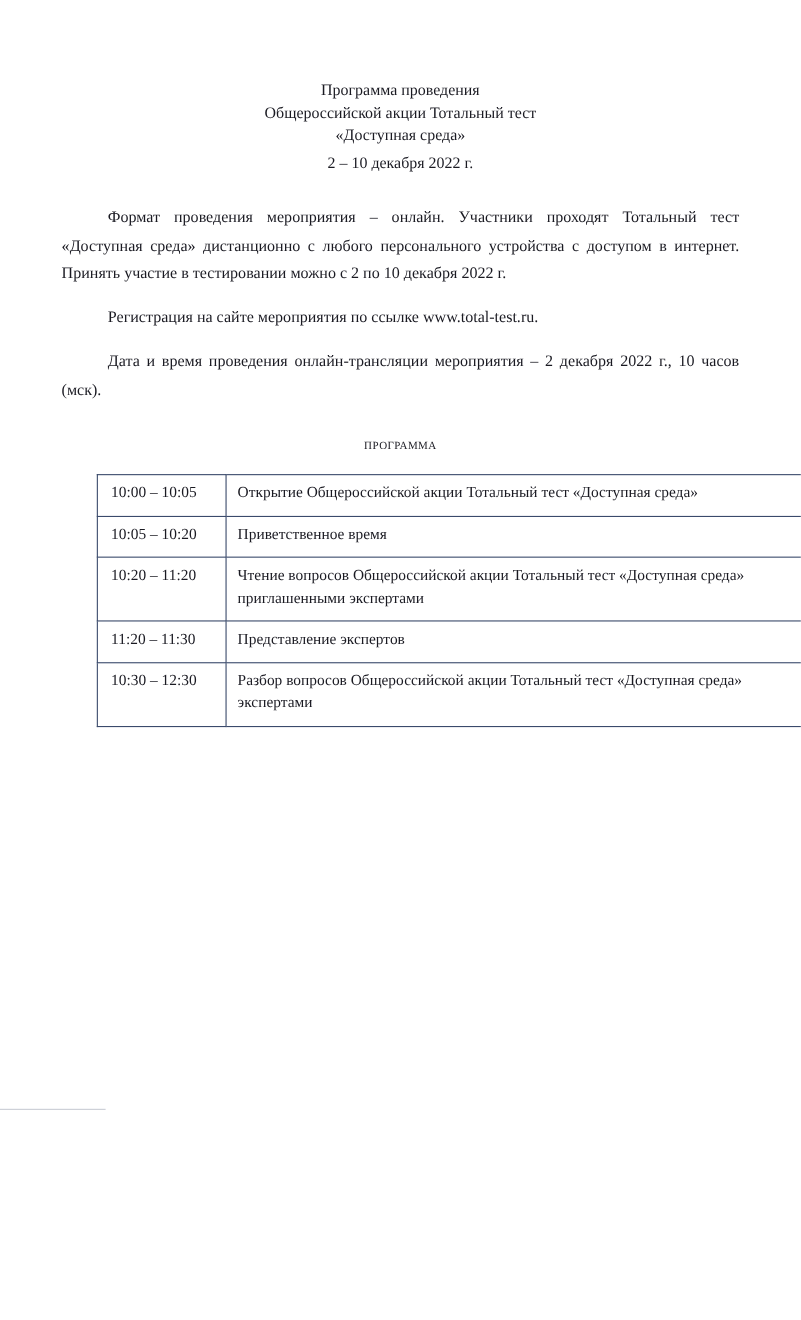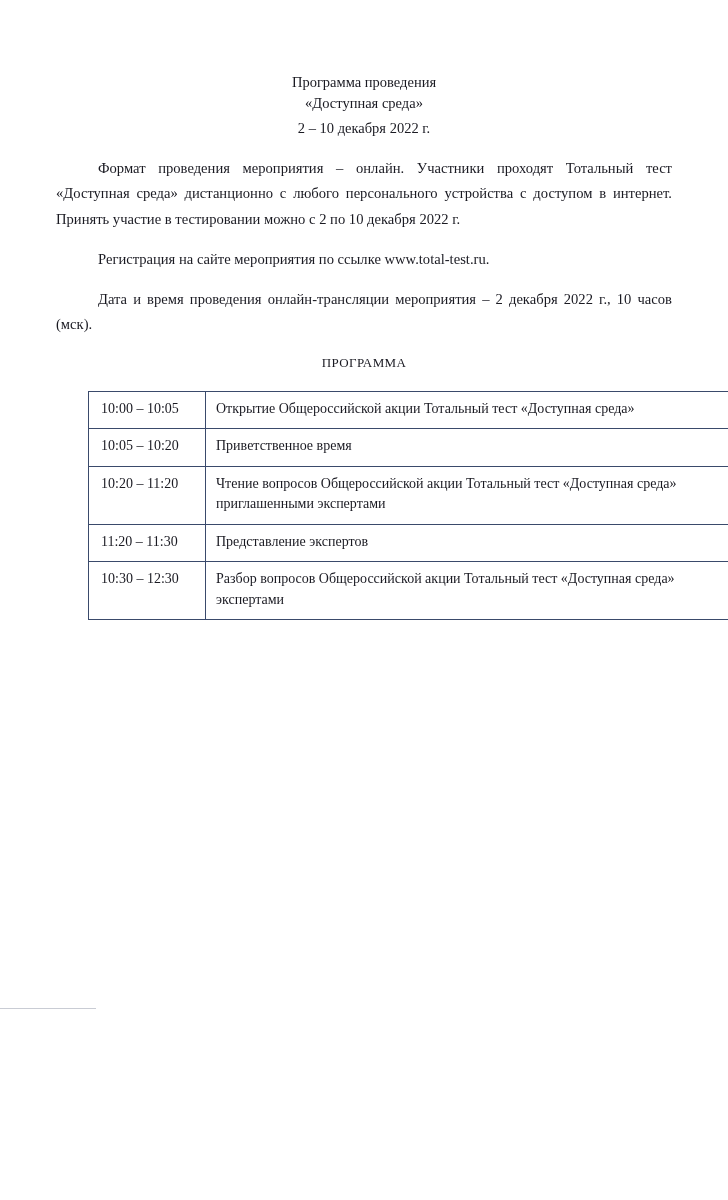--- a/index.html
+++ b/index.html
@@ -38,28 +38,28 @@
     margin: 0 56px 0 56px;
     font-size: 14.6px;
     line-height: 25.5px;
     text-align: justify;
     text-justify: inter-word;
   }
   .para {
     text-indent: 42px;
     margin-top: 0;
   }
-  .para-1 { margin-top: 17px; }
+  .para-1 { margin-top: 27px; }
   .para-2 { margin-top: 5px; }
   .para-3 { margin-top: 5px; }
 
   .program-heading {
     text-align: center;
-    font-size: 13px;
-    margin-top: 17px;
+    font-size: 10px;
+    margin-top: 32px;
     letter-spacing: 0.4px;
   }
 
   table.program {
     border-collapse: collapse;
     margin: 20px 0 0 88px;
     width: 664px;
     table-layout: fixed;
   }
   table.program td {
@@ -87,20 +87,21 @@
     background: #c9ccd4;
   }
 </style>
 </head>
 <body>
 
 <div class="page">
 
   <div class="doc-title">
     <div>Программа проведения</div>
+    <div>Общероссийской акции Тотальный тест</div>
     <div>«Доступная среда»</div>
     <div class="title-date">2 – 10 декабря 2022 г.</div>
   </div>
 
   <div class="body-text">
     <p class="para para-1">Формат проведения мероприятия – онлайн. Участники проходят Тотальный тест «Доступная среда» дистанционно с любого персонального устройства с доступом в интернет. Принять участие в тестировании можно с 2 по 10 декабря 2022 г.</p>
     <p class="para para-2">Регистрация на сайте мероприятия по ссылке www.total-test.ru.</p>
     <p class="para para-3">Дата и время проведения онлайн-трансляции мероприятия – 2 декабря 2022 г., 10 часов (мск).</p>
   </div>
 

